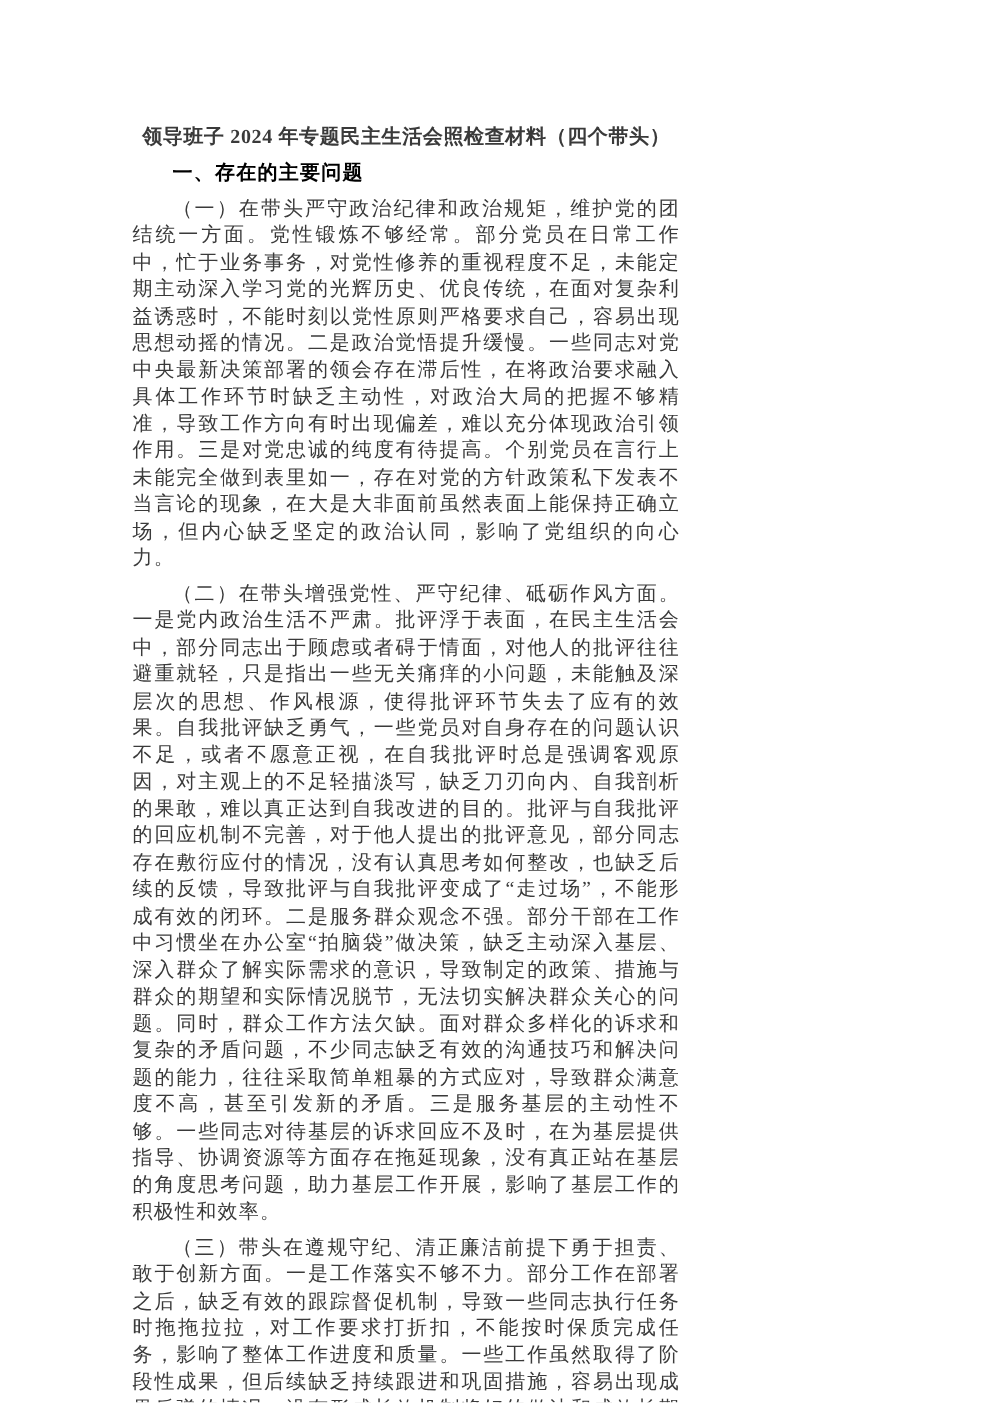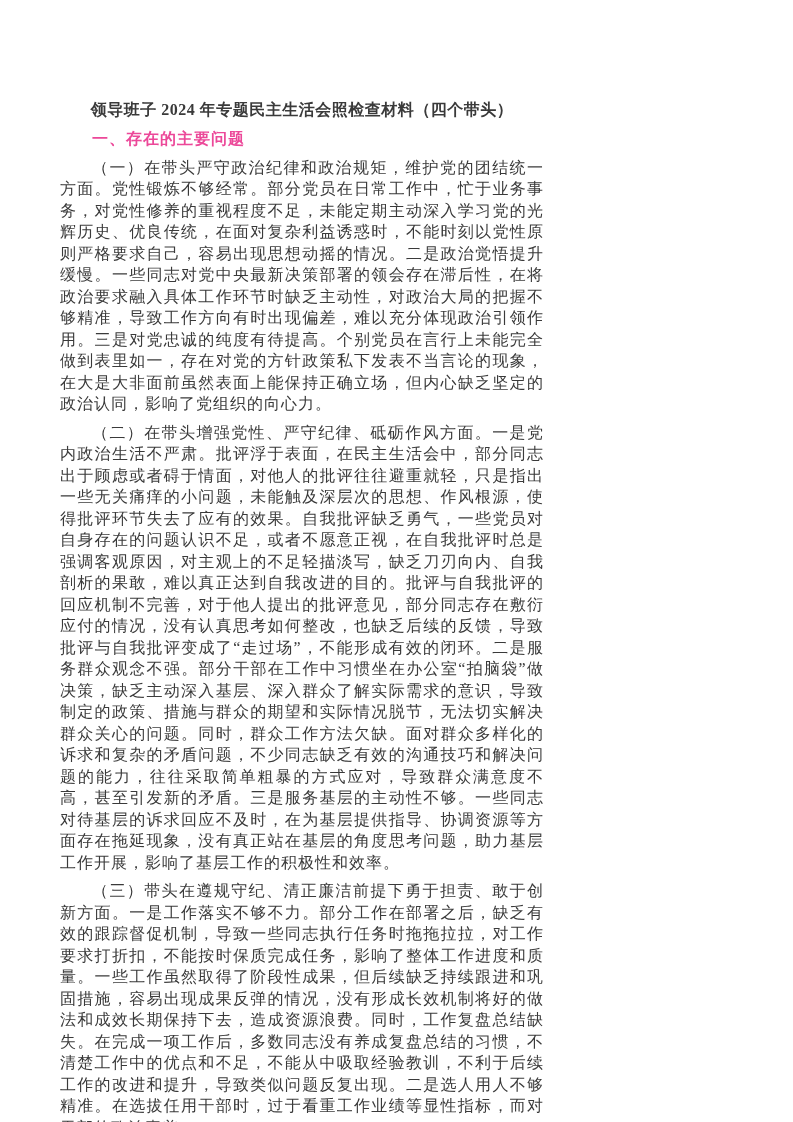--- a/index.html
+++ b/index.html
@@ -7,21 +7,21 @@
     padding: 0;
     background: #ffffff;
   }
   .page {
     position: relative;
     width: 630px;
     height: 1122px;
     box-sizing: border-box;
     background: #ffffff;
     color: #3a3a3a;
-    padding: 99px 86px 0 60px;
+    padding: 99px 86px 0 106px;
     overflow: hidden;
     font-family: "Liberation Serif", "DejaVu Serif", serif;
   }
   .doc-title {
     font-size: 16px;
     line-height: 22px;
     font-weight: bold;
     text-align: center;
     margin: 0 0 7px 0;
     letter-spacing: 0.5px;
@@ -37,21 +37,21 @@
     word-break: break-all;
   }
   .doc-heading {
     font-size: 16px;
     line-height: 21.5px;
     font-weight: bold;
     margin: 0 0 7px 0;
     text-indent: 2em;
     letter-spacing: 1px;
     font-family: "Liberation Sans", "DejaVu Sans", sans-serif;
-    color: #ec4899;
+    color: #000000;
   }
 </style>
 </head>
 <body>
 
 <div class="page">
   <h1 class="doc-title">领导班子 2024 年专题民主生活会照检查材料（四个带头）</h1>
 
 
   <h2 class="doc-heading">一、存在的主要问题</h2>

